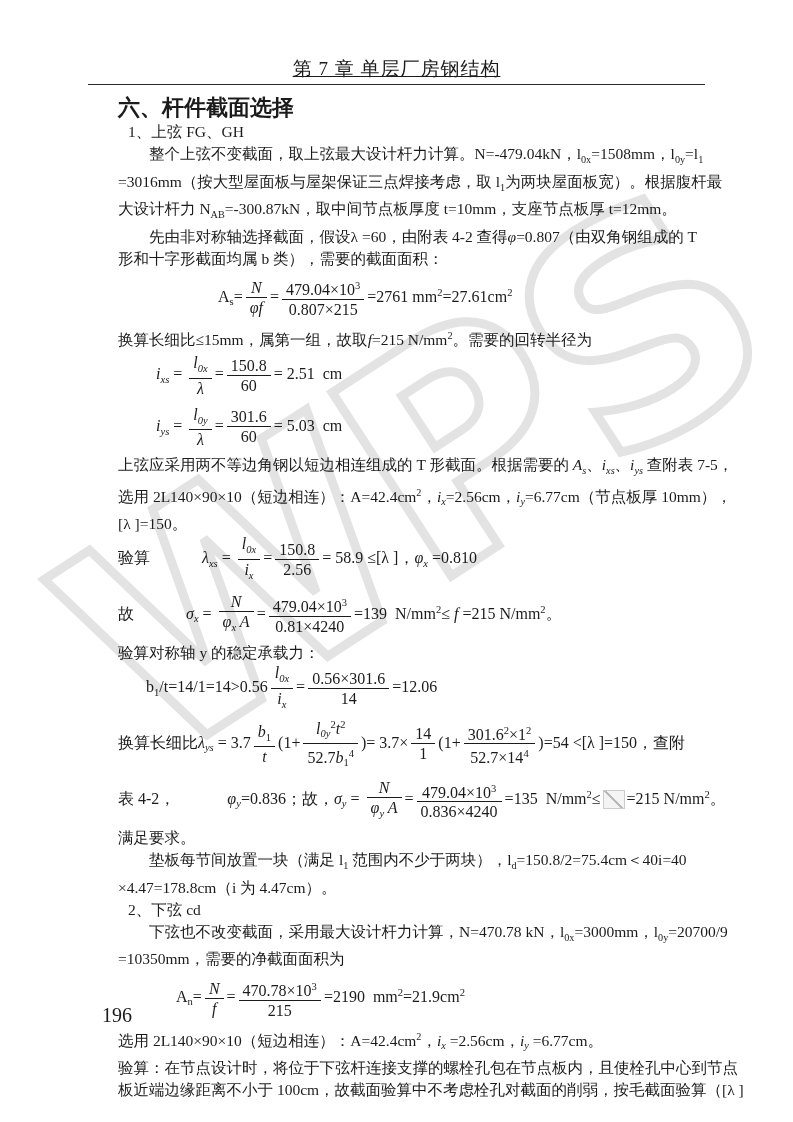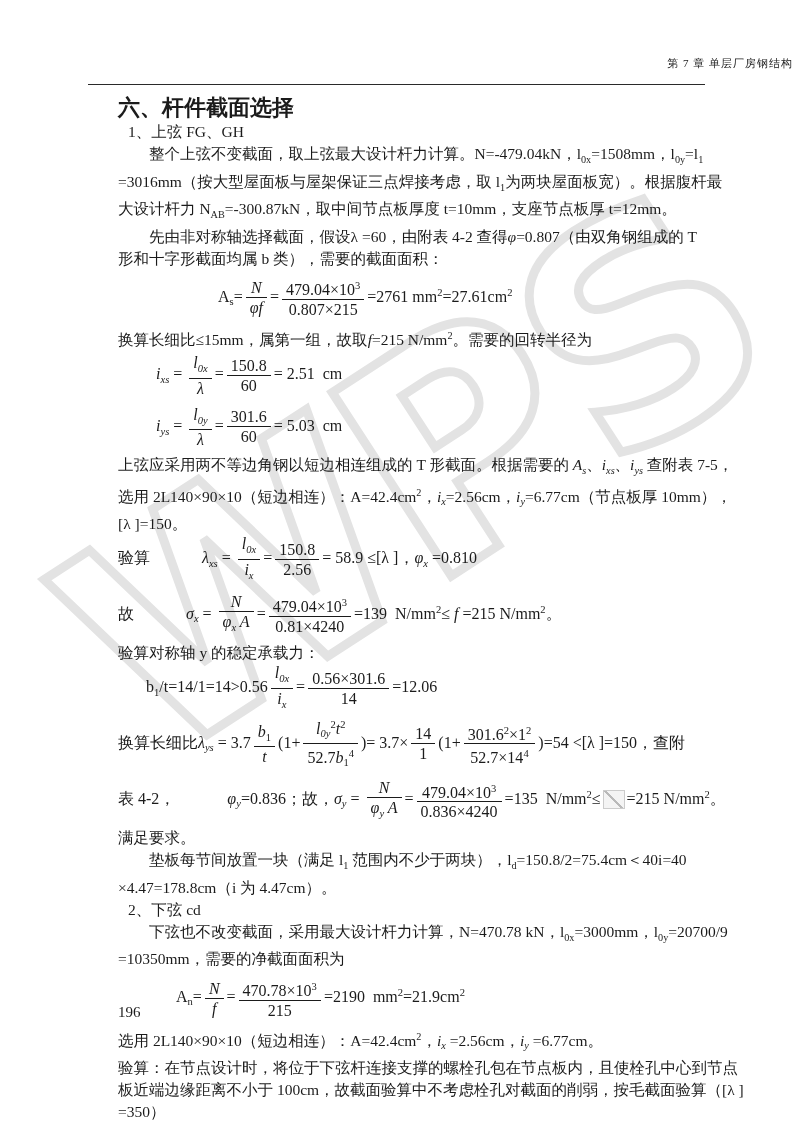--- a/index.html
+++ b/index.html
@@ -5,43 +5,43 @@
   html,body{margin:0;padding:0;background:#ffffff;}
   .page{position:relative;width:793px;height:1122px;background:#fff;overflow:hidden;
         font-family:"Liberation Serif","DejaVu Serif",serif;color:#1b1b1b;}
   
   .wm{position:absolute;left:40px;top:330px;width:740px;text-align:center;
       font-family:"DejaVu Sans","Liberation Sans",sans-serif;font-weight:bold;
       font-size:300px;line-height:1;letter-spacing:-6px;
       color:transparent;-webkit-text-stroke:9px #e3e3e3;
       transform:rotate(-33deg);pointer-events:none;z-index:0;}
   
-  .hdr{position:absolute;top:56px;left:0;width:100%;text-align:right;
-       font-size:11px;letter-spacing:1px;z-index:2;}
+  .hdr{position:absolute;top:56px;left:0;width:100%;text-align:center;
+       font-size:19px;letter-spacing:1px;z-index:2;text-decoration:underline;}
   .hdr-rule{position:absolute;top:84px;left:88px;width:617px;border-top:1.6px solid #2a2a2a;z-index:2;}
   
   .content{position:absolute;left:118px;top:94px;width:565px;z-index:2;}
   .ln{white-space:pre;font-size:15.5px;line-height:22px;}
   .ln.h1{font-size:22px;font-weight:bold;line-height:27px;}
   .ln.f{font-size:16px;line-height:46px;}
   
   .r-i{font-style:italic;}
   .r-s{font-size:66%;vertical-align:-0.35em;letter-spacing:0;}
   .r-is{font-size:66%;vertical-align:-0.35em;font-style:italic;}
   .r-p{font-size:66%;vertical-align:0.55em;}
   .r-g{display:inline-block;width:52px;}
   
   .frac{display:inline-block;vertical-align:middle;text-align:center;margin:0 3px;line-height:normal;}
   .frac .nu{display:block;line-height:17px;padding:0 4px 1px;border-bottom:1px solid #1b1b1b;}
   .frac .de{display:block;line-height:17px;padding:1px 4px 0;}
   
   .ph{display:inline-block;width:20px;height:17px;vertical-align:middle;margin:0 2px;
       border:1px solid #cccccc;
       background:linear-gradient(45deg,transparent 44%,#b9b9b9 44%,#b9b9b9 54%,transparent 54%),#f4f4f4;}
-  .pagenum{position:absolute;left:118px;top:1004px;font-size:15px;z-index:2;text-align:right;}
+  .pagenum{position:absolute;left:102px;top:1004px;font-size:20px;z-index:2;text-align:right;}
 </style>
 </head>
 <body>
 
 <div class="page">
 
   <div class="wm">WPS</div>
 
   <div class="hdr">第 7 章  单层厂房钢结构</div>
   <div class="hdr-rule"></div>
@@ -70,18 +70,17 @@
       <div class="ln t"><span>满足要求。</span></div>
       <div class="ln t" style="margin-left: 31px;"><span>垫板每节间放置一块（满足 </span><span>l</span><span class="r-s">1</span><span> 范围内不少于两块），</span><span>l</span><span class="r-s">d</span><span>=150.8/2=75.4cm＜40i=40</span></div>
       <div class="ln t"><span>×4.47=178.8cm（i 为 4.47cm）。</span></div>
       <div class="ln t" style="margin-left: 10px;"><span>2、下弦 cd</span></div>
       <div class="ln t" style="margin-left: 31px;"><span>下弦也不改变截面，采用最大设计杆力计算，N=470.78 kN，</span><span>l</span><span class="r-s">0x</span><span>=3000mm，</span><span>l</span><span class="r-s">0y</span><span>=20700/9</span></div>
       <div class="ln t"><span>=10350mm，需要的净截面面积为</span></div>
       <div class="ln f" style="margin-left: 58px;"><span>A</span><span class="r-s">n</span><span>=</span><span class="frac"><span class="nu"><span class="r-i">N</span></span><span class="de"><span class="r-i">f</span></span></span><span>=</span><span class="frac"><span class="nu"><span>470.78×10</span><span class="r-p">3</span></span><span class="de"><span>215</span></span></span><span>=2190  mm</span><span class="r-p">2</span><span>=21.9cm</span><span class="r-p">2</span></div>
       <div class="ln t"><span>选用 2L140×90×10（短边相连）：A=42.4cm</span><span class="r-p">2</span><span>，</span><span class="r-i">i</span><span class="r-is">x</span><span> =2.56cm，</span><span class="r-i">i</span><span class="r-is">y</span><span> =6.77cm。</span></div>
       <div class="ln t"><span>验算：在节点设计时，将位于下弦杆连接支撑的螺栓孔包在节点板内，且使栓孔中心到节点</span></div>
       <div class="ln t"><span>板近端边缘距离不小于 100cm，故截面验算中不考虑栓孔对截面的削弱，按毛截面验算（[λ ]</span></div>
-      <div class="ln t"><span>=350）</span></div>
     </div>
 
   <div class="pagenum">196</div>
 
 </div>
 
 </body></html>

